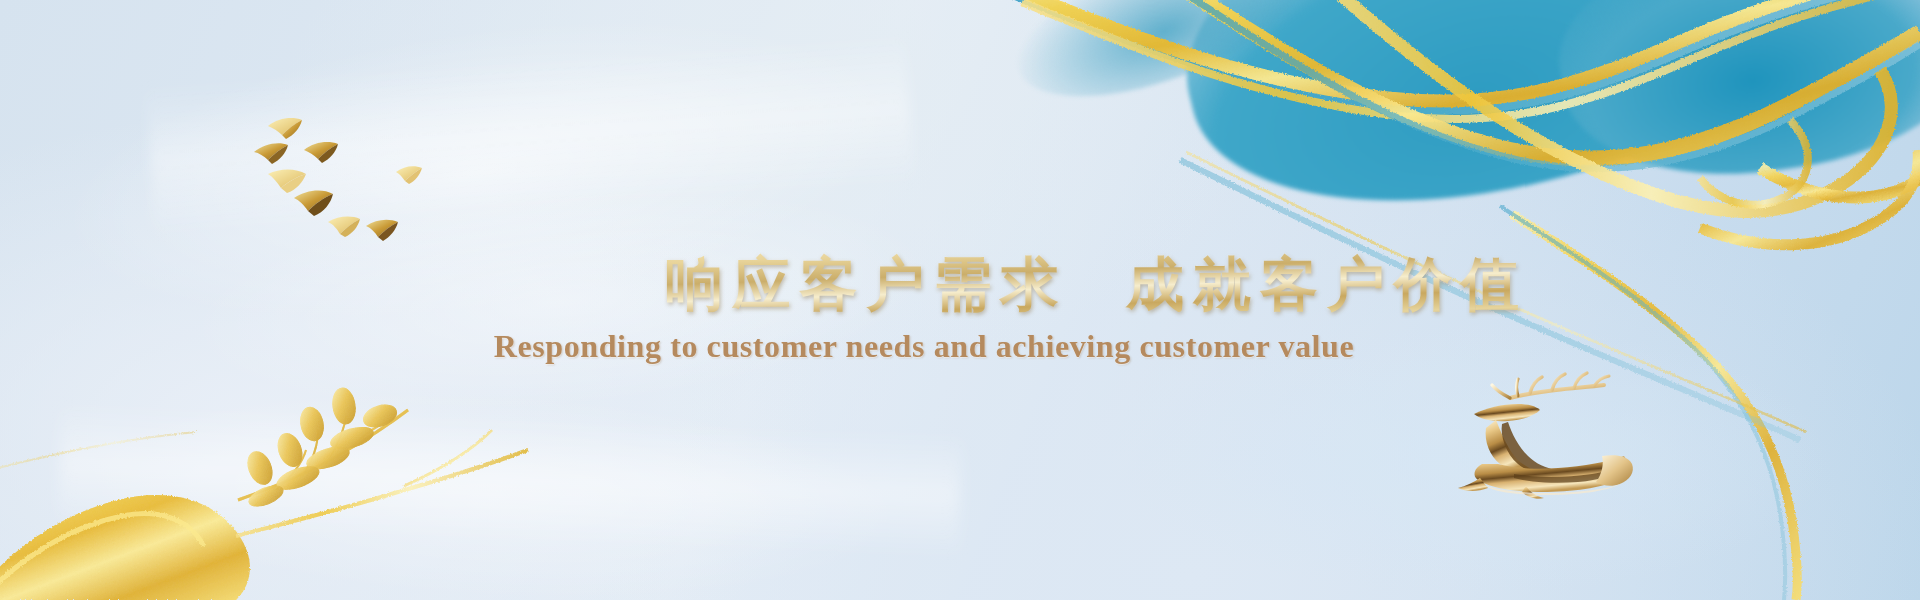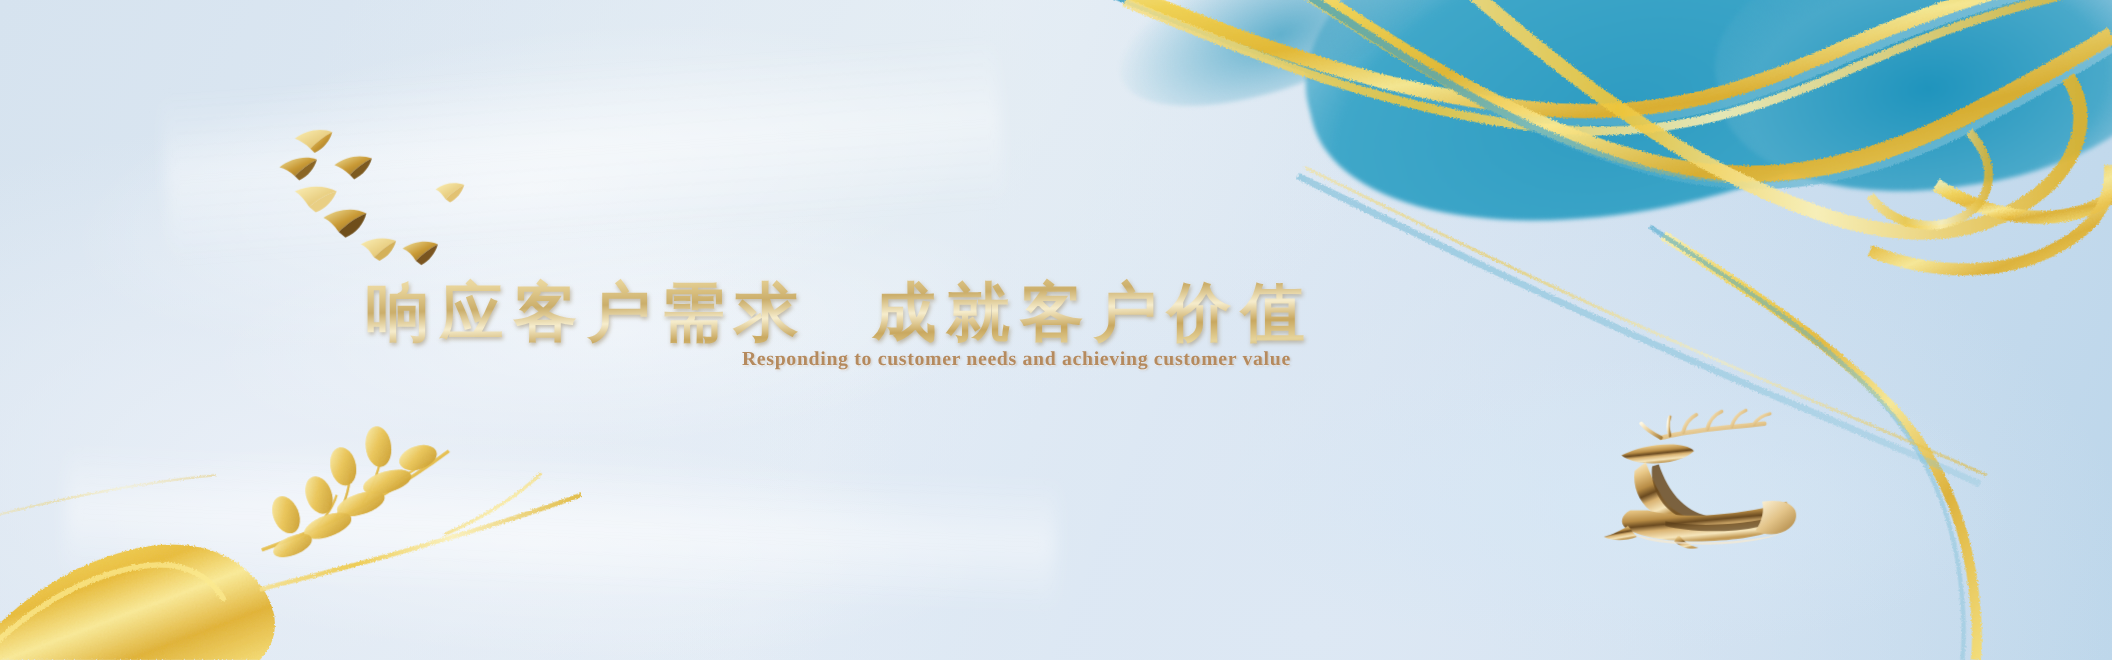--- a/index.html
+++ b/index.html
@@ -46,36 +46,36 @@
     background:radial-gradient(ellipse at 45% 60%, #1f94bd 0%, #49a9ca 50%, rgba(120,190,214,0) 80%);
     transform:rotate(-8deg);}
   .teal-c{left:1010px;top:-40px;width:300px;height:120px;border-radius:50%;
     background:radial-gradient(ellipse at 50% 60%, rgba(74,166,198,.85) 0%, rgba(120,190,214,0) 75%);
     transform:rotate(-20deg);}
 
   svg.veins{position:absolute;left:0;top:0;width:1920px;height:600px;pointer-events:none;}
 
   
   #headline-block{
-    position:absolute;left:0;top:246px;width:1528px;text-align:center;
+    position:absolute;left:0;top:246px;width:1528px;text-align:right;
   }
   #headline{
     display:inline-block;
     font-family:"DejaVu Serif","Liberation Serif",serif;
     font-size:58px;font-weight:700;letter-spacing:9px;
     background:linear-gradient(178deg,#f3e3b6 0%,#e8d49a 16%,#cbae6a 36%,#f6edcd 52%,#c9a85f 68%,#e6d49c 84%,#b99a55 100%);
     -webkit-background-clip:text;background-clip:text;
     color:transparent;-webkit-text-fill-color:transparent;
     filter:drop-shadow(1px 2px 2px rgba(120,96,48,.42)) drop-shadow(0 0 1px rgba(255,255,255,.5));
     white-space:pre;
   }
   #subtitle{
-    position:absolute;left:0;top:316px;width:1848px;text-align:center;
+    position:absolute;left:0;top:328px;width:1848px;text-align:center;
     font-family:"Liberation Serif","DejaVu Serif",serif;
-    font-size:18px;font-weight:700;letter-spacing:.6px;
+    font-size:32px;font-weight:700;letter-spacing:.6px;
     color:#b58a5e;
     text-shadow:0 1px 1px rgba(255,255,255,.55),1px 1px 2px rgba(140,104,62,.30);
     white-space:pre;
   }
 
   
   #birds{position:absolute;left:248px;top:108px;width:190px;height:140px;}
   #birds svg{display:block;overflow:visible;}
 
   

